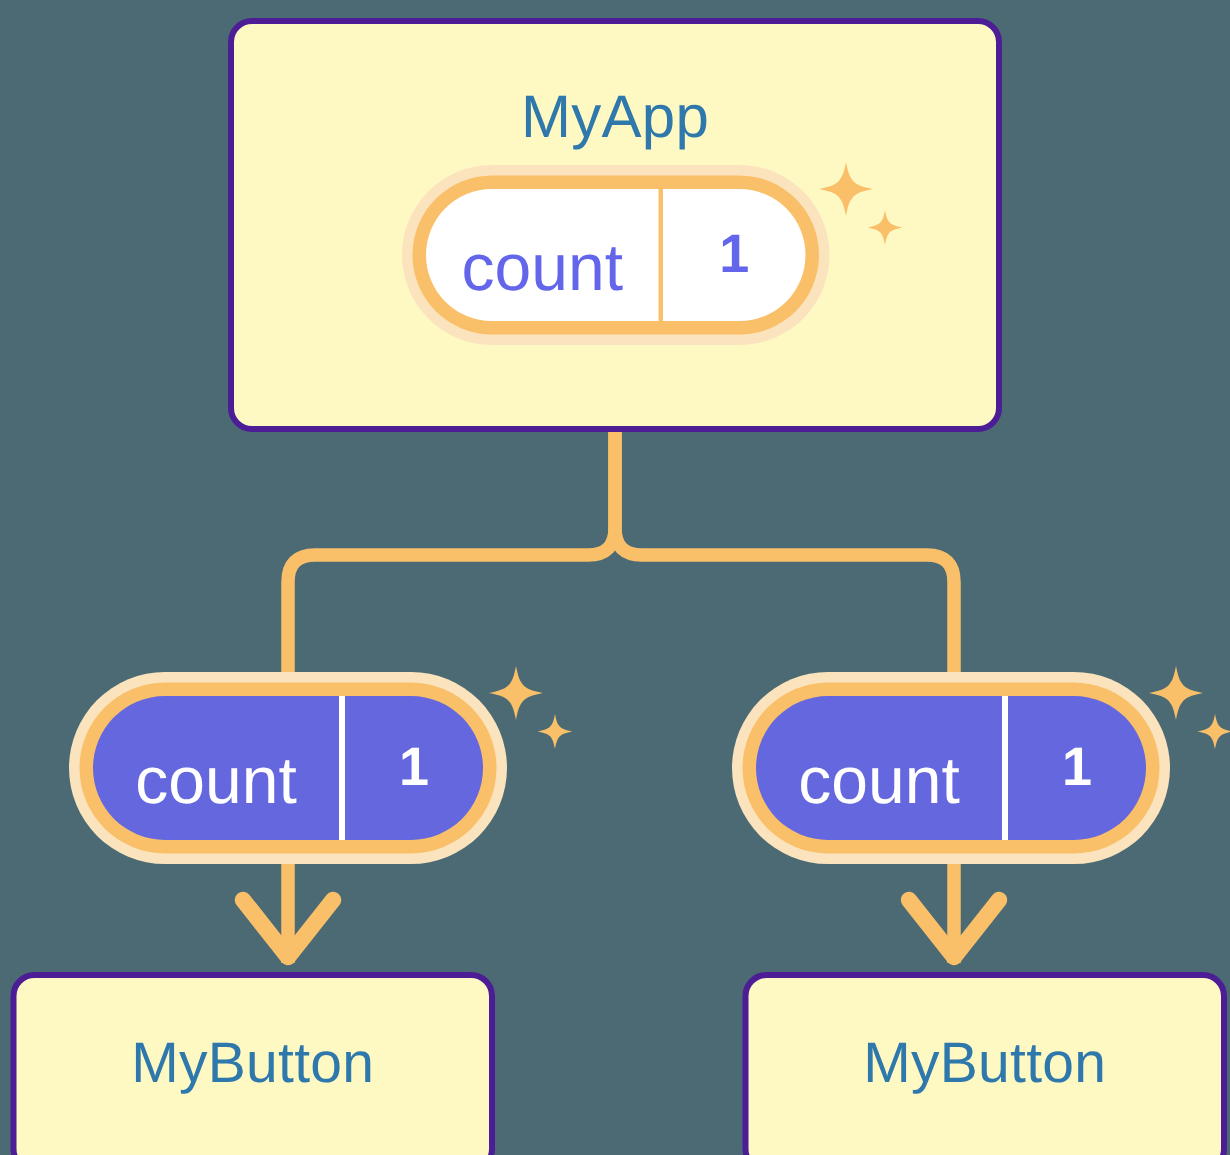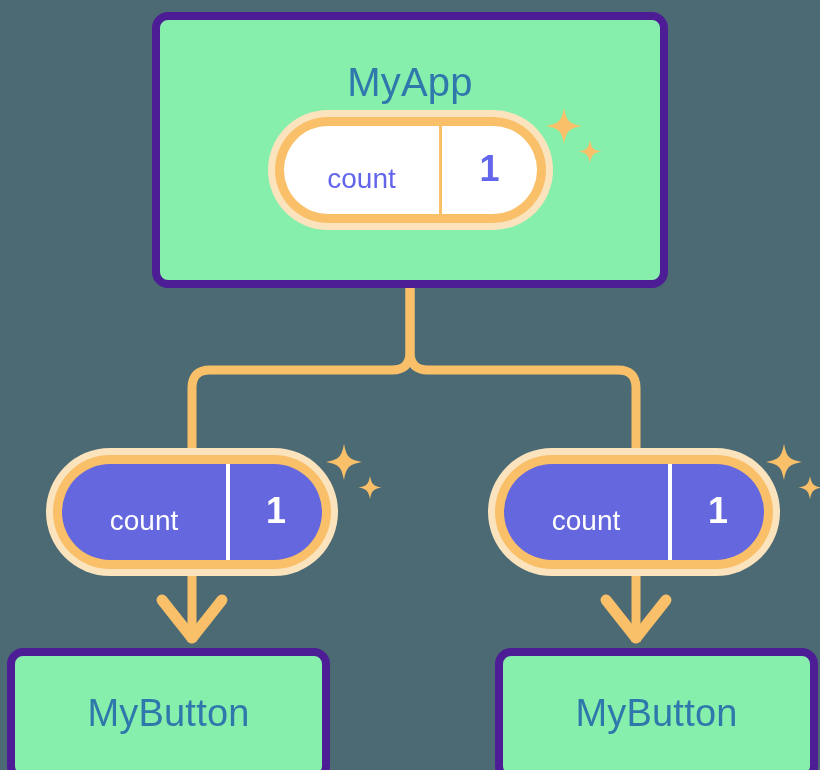--- a/index.html
+++ b/index.html
@@ -31,22 +31,22 @@
     width: 820px;
     height: 770px;
     pointer-events: none;
     z-index: 1;
   }
 
   
   .card {
     position: absolute;
     box-sizing: border-box;
-    background: #86efac;
-    border: 8px solid #4c1d95;
+    background: #fef9c3;
+    border: 4px solid #4c1d95;
     border-radius: 16px;
     z-index: 3;
   }
   .card-title {
     position: absolute;
     left: 0;
     right: 0;
     text-align: center;
     color: #2f78ac;
     font-size: 38px;
@@ -114,21 +114,21 @@
     overflow: hidden;
   }
   .pill-key, .pill-val {
     display: flex;
     align-items: center;
     justify-content: center;
     box-sizing: border-box;
   }
   .pill-key {
     flex: 1 1 auto;
-    font-size: 28px;
+    font-size: 44px;
     font-weight: 400;
     padding-bottom: 3px;
     margin-top: 20px;
   }
   .pill-val {
     flex: 0 0 auto;
     font-size: 36px;
     font-weight: 700;
     padding-bottom: 3px;
   }

